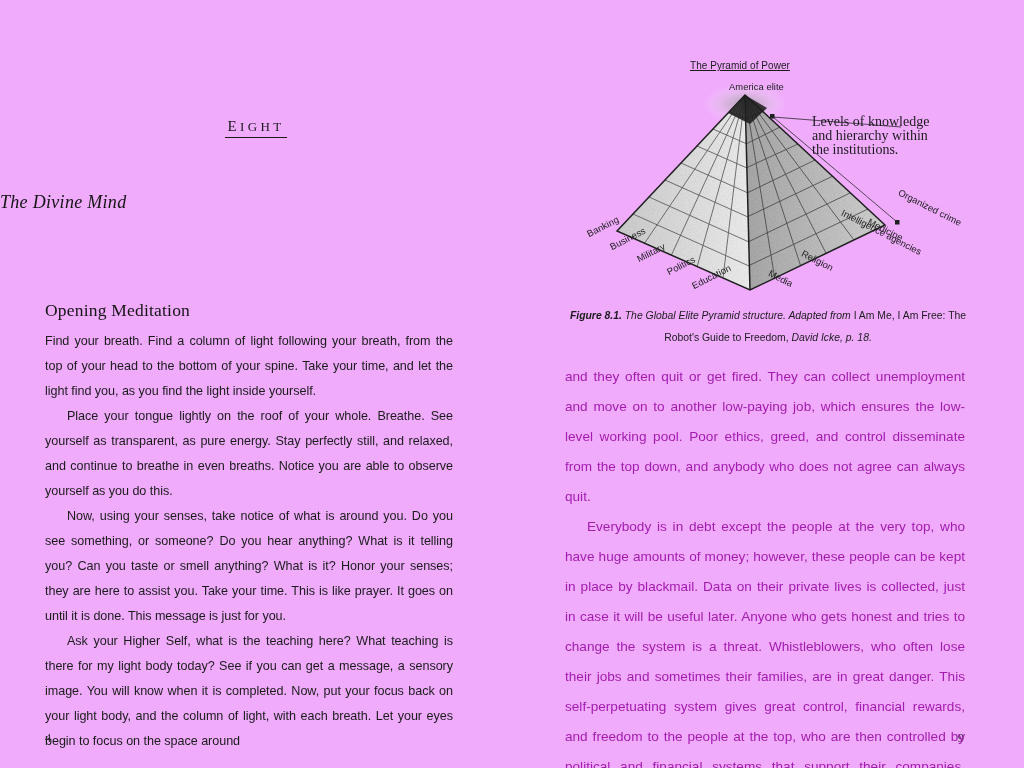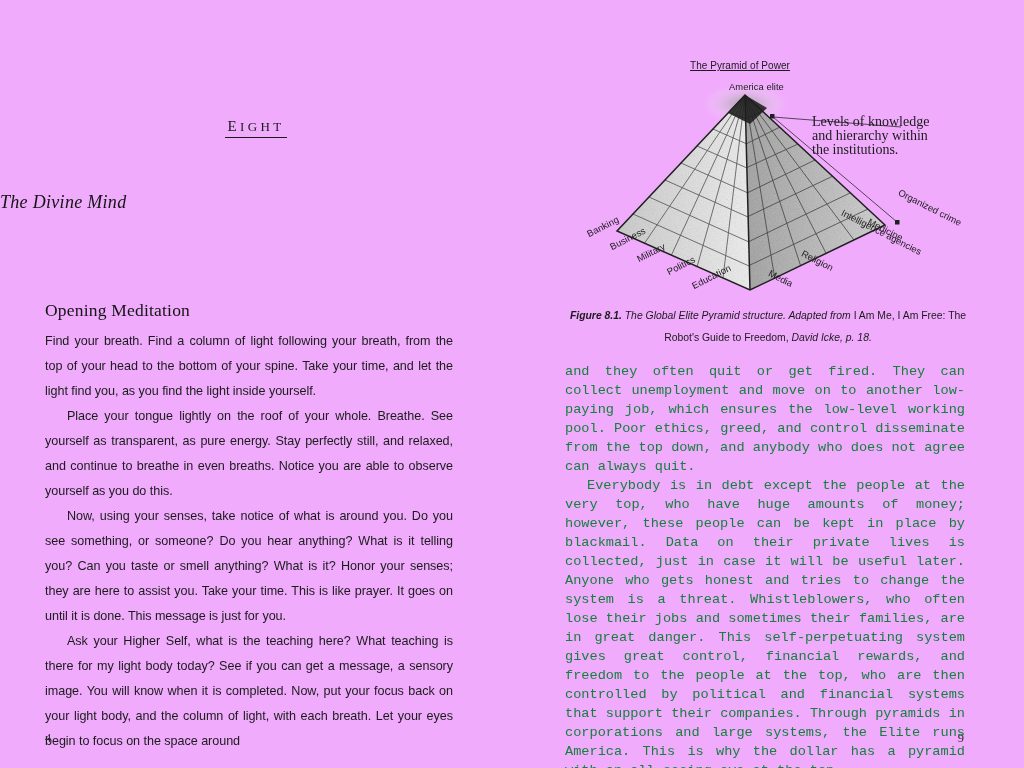--- a/index.html
+++ b/index.html
@@ -142,25 +142,25 @@
 
   
   .right-body {
     position: absolute;
     left: 565px;
     top: 362px;
     width: 400px;
   }
   .right-body p {
     margin: 0;
-    font-family: Liberation Mono, monospace;
+    font-family: Liberation Sans, sans-serif;
     font-size: 13.6px;
-    line-height: 19px;
+    line-height: 30px;
     text-align: justify;
-    color: #15803d;
+    color: #a21caf;
   }
   .right-body p.indent { text-indent: 22px; }
   .right-body em { font-style: italic; }
 
   
   .folio {
     position: absolute;
     bottom: 22px;
     font-family: "Liberation Serif", serif;
     font-size: 12.5px;

